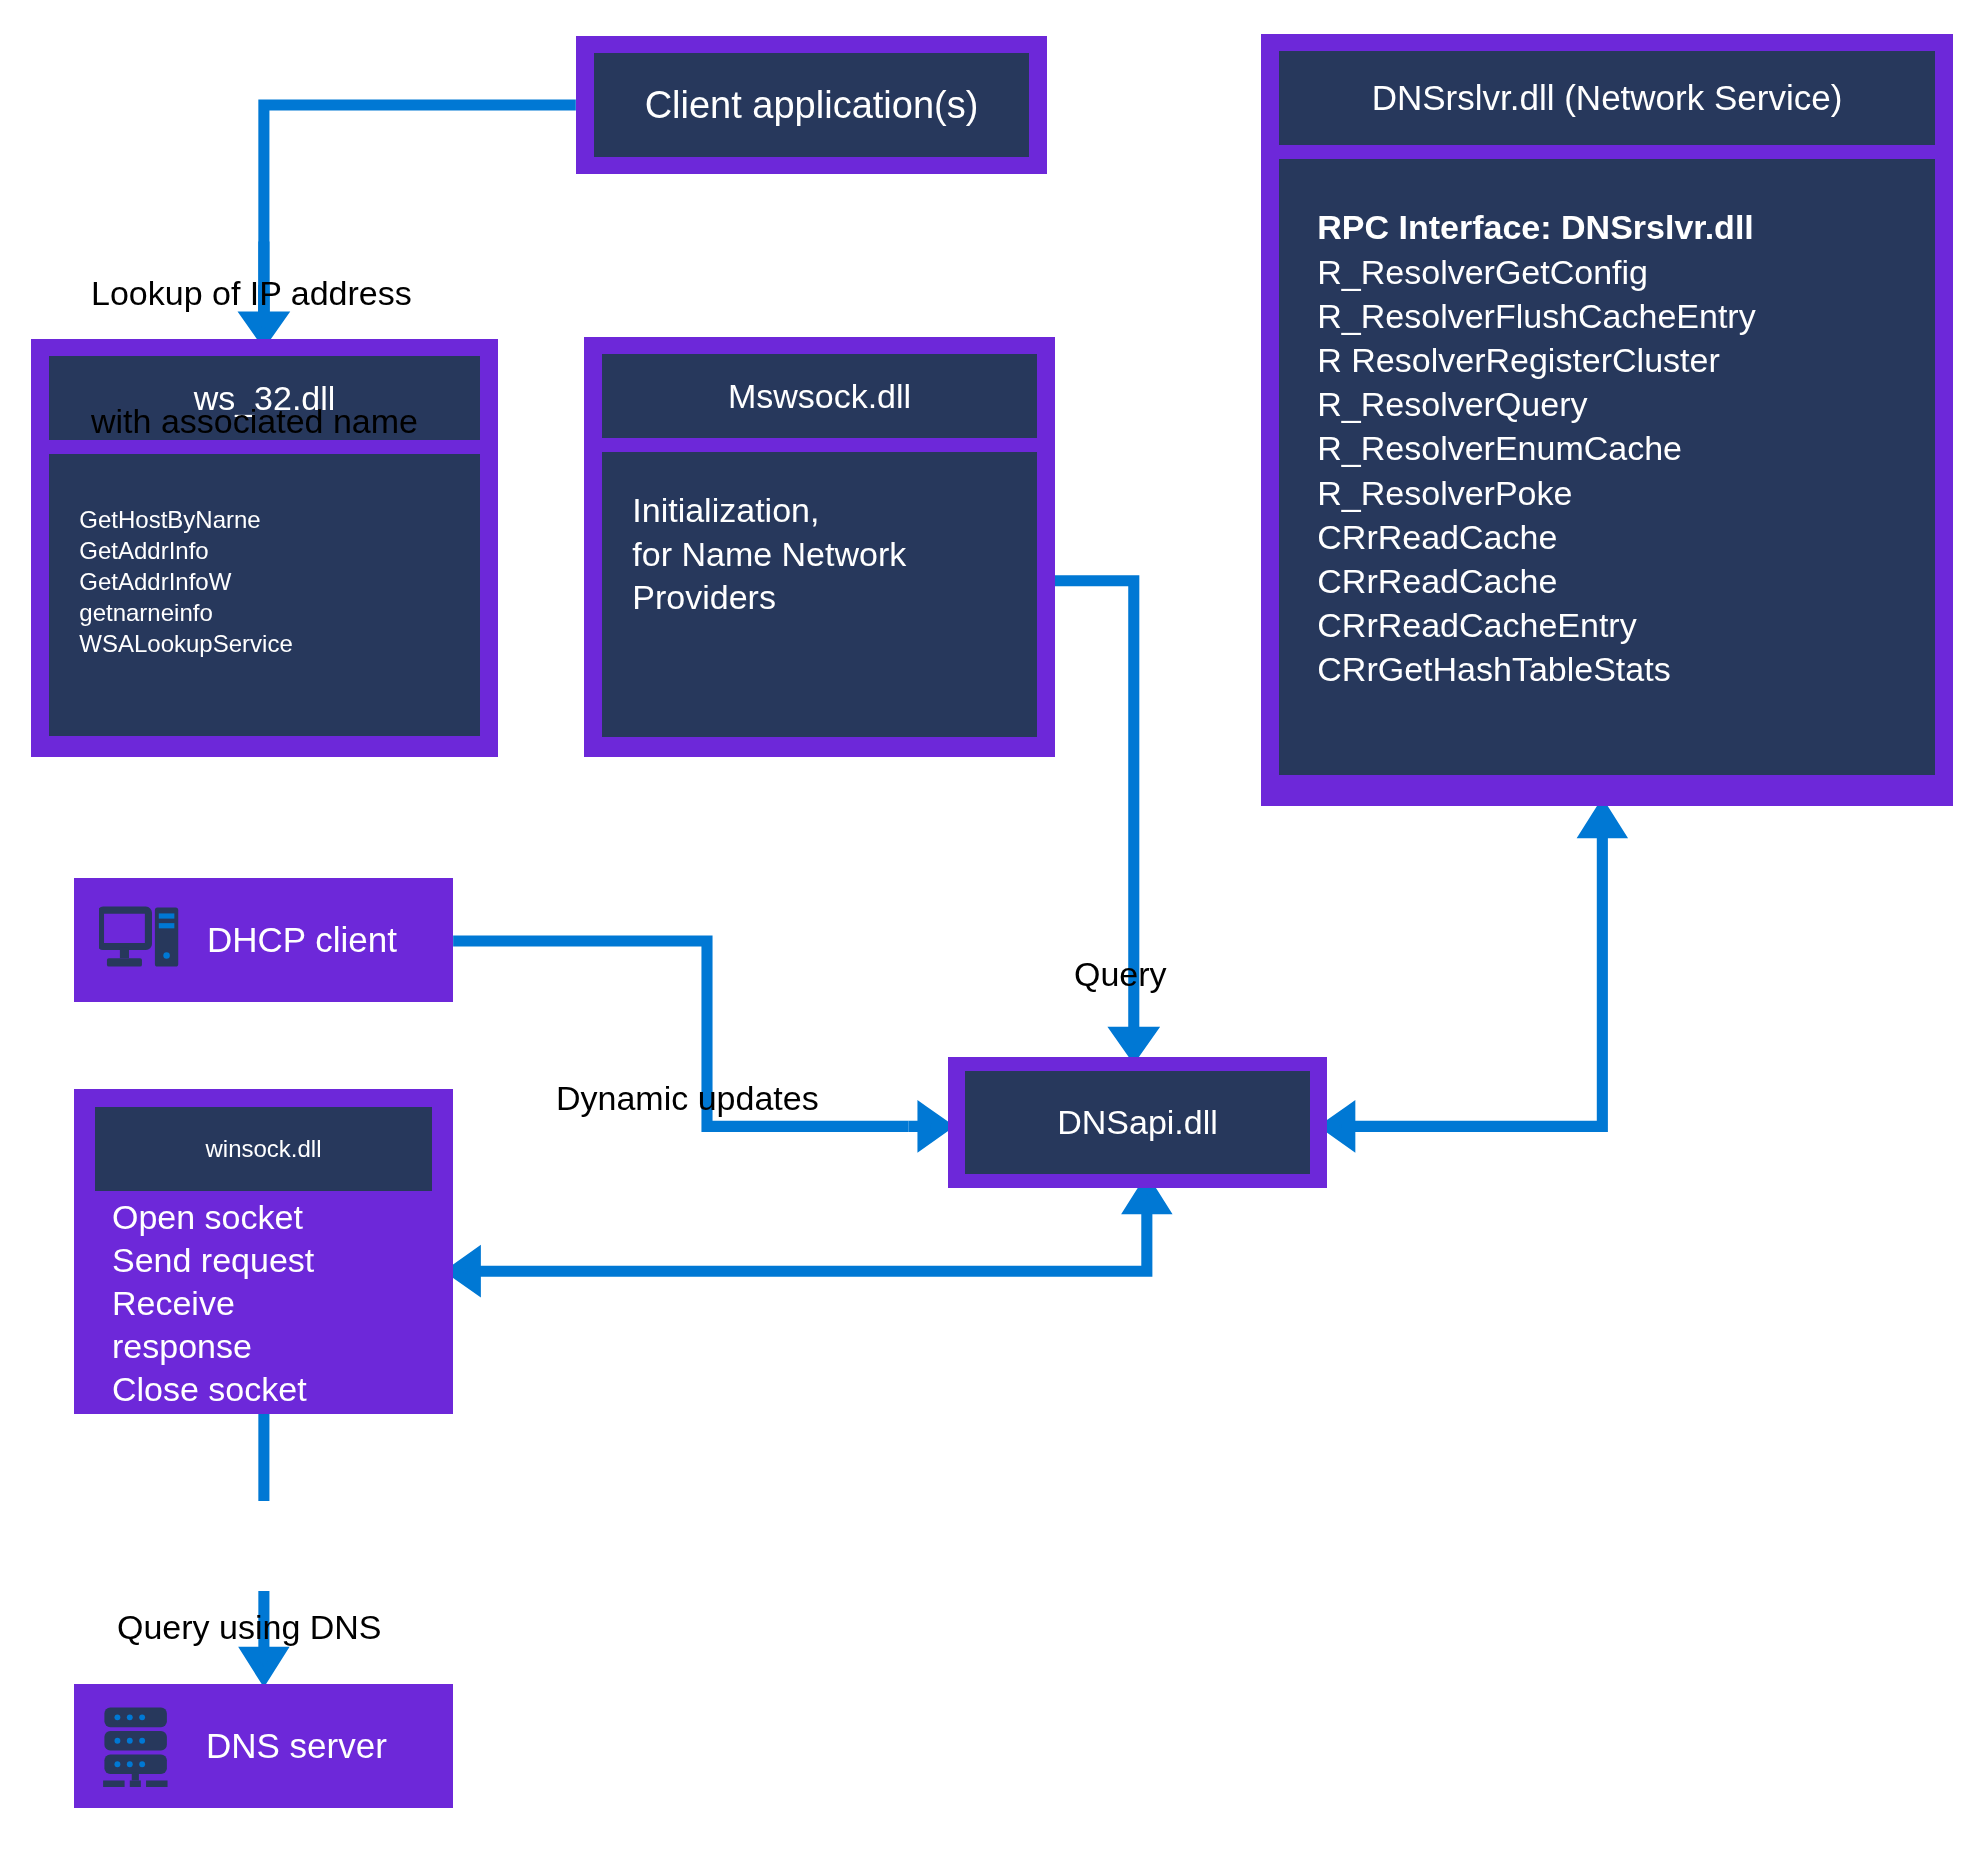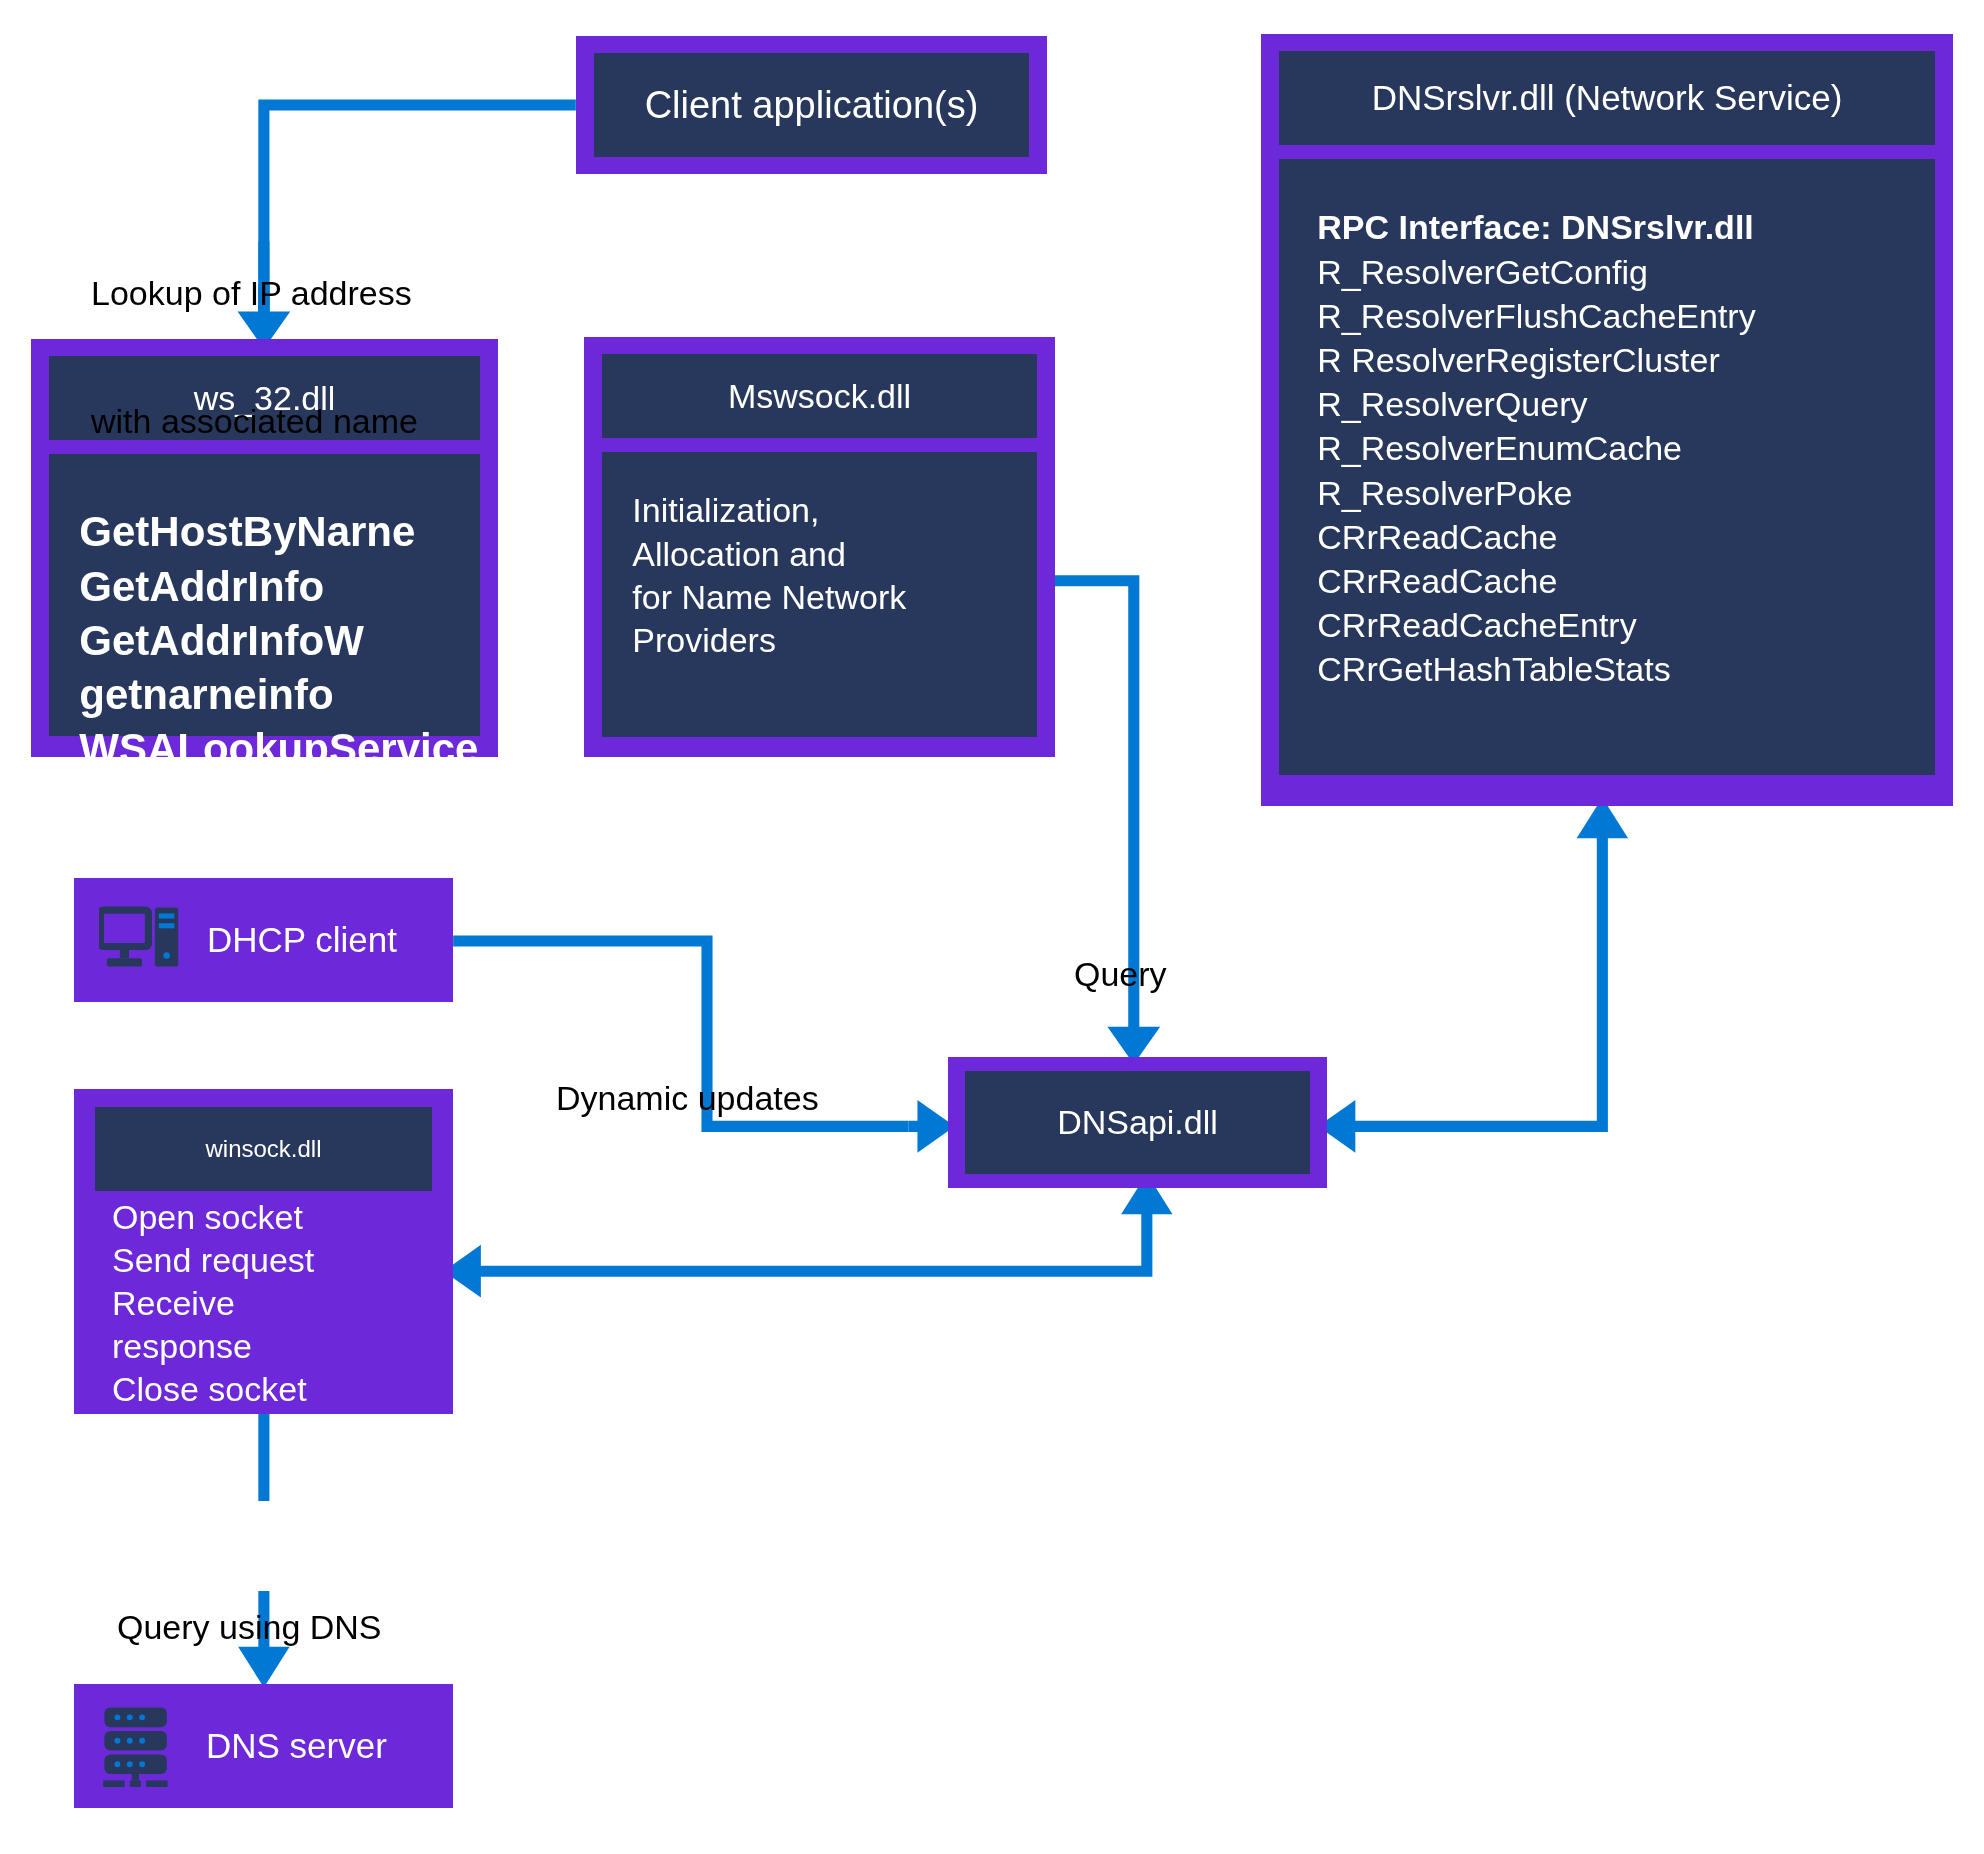--- a/index.html
+++ b/index.html
@@ -73,21 +73,21 @@
   #dnsrslvr .rpc-title { font-weight: 700; }
 
   #ws32 {
     left: 31px; top: 339px; width: 467px; height: 418px;
     padding: 17px 18.3px;
   }
   #ws32 .hdr { width: 100%; height: 84px; font-size: 34px; }
   #ws32 .body-box {
     width: 100%; height: 282px; margin-top: 14.4px;
     padding: 51px 0 0 30px;
-    font-size: 42px; line-height: 1.29; font-weight: bold;
+    font-size: 24px; line-height: 1.29;
   }
 
   #mswsock {
     left: 584px; top: 337px; width: 471px; height: 420px;
     padding: 17px 18.3px;
   }
   #mswsock .hdr { width: 100%; height: 84px; font-size: 34px; }
   #mswsock .body-box {
     width: 100%; height: 285px; margin-top: 14.4px;
     padding: 37px 0 0 30px;
@@ -231,21 +231,20 @@
         <li>WSALookupService</li>
       </ul>
     </div>
   </div>
 
   <div class="node" id="mswsock">
     <div class="hdr">Mswsock.dll</div>
     <div class="body-box">
       <ul class="list">
         <li>Initialization,</li>
-        <li>Allocation and</li>
         <li>for Name Network</li>
         <li>Providers</li>
       </ul>
     </div>
   </div>
 
   <div class="node" id="dhcp-client">
     <span class="icon-slot">
       <svg viewBox="0 0 126 108" width="82" height="70">
 

